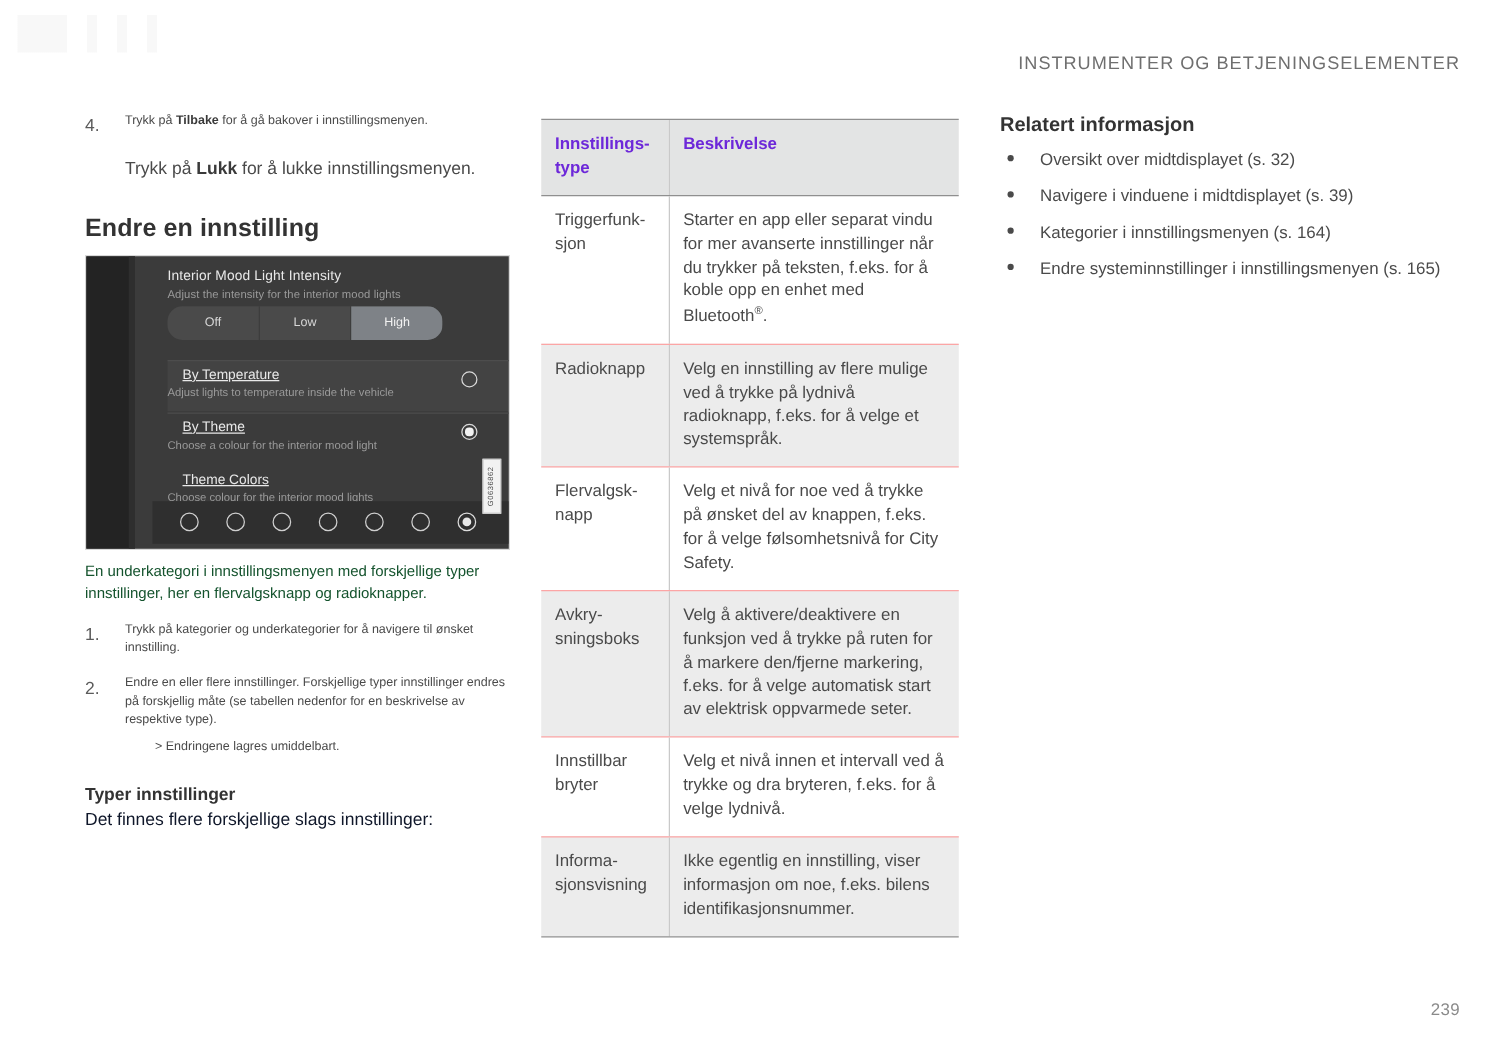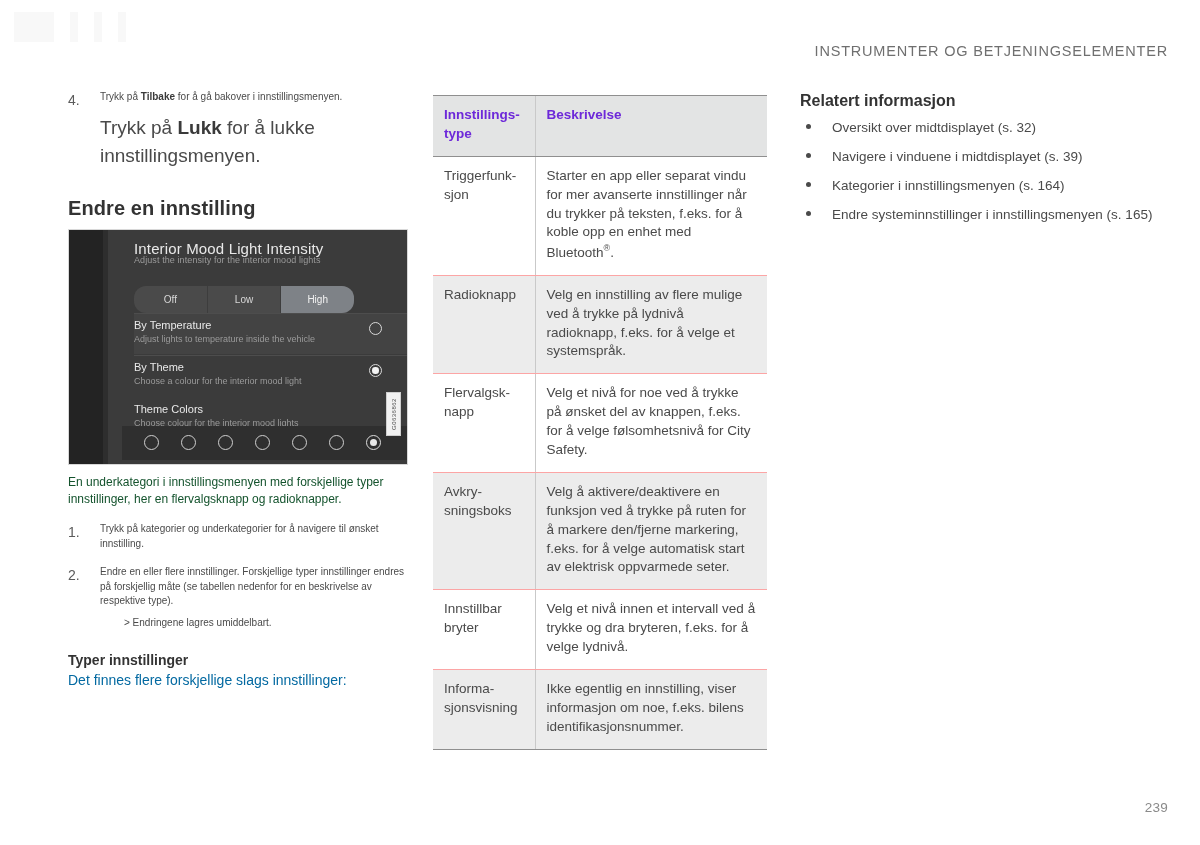--- a/index.html
+++ b/index.html
@@ -29,32 +29,32 @@
   
   .col-left{position:absolute; left:68px; top:90px; width:342px;}
   .col-mid{position:absolute; left:433px; top:95px; width:334px;}
   .col-right{position:absolute; left:800px; top:92px; width:360px;}
 
   
   .step{display:flex; margin-bottom:4px;}
   .step-num{width:32px; flex:0 0 32px; font-size:14px; color:#5b5b5b; line-height:1.46;}
   .step-body{flex:1; font-size:10px; line-height:1.46; color:#4a4a4a;}
   .step-body b{font-weight:700; color:#3a3a3a;}
-  .para-indent{margin-left:32px; font-size:19px; line-height:1.46; color:#4a4a4a; margin-top:4px;}
+  .para-indent{margin-left:32px; font-size:14px; line-height:1.46; color:#4a4a4a; margin-top:14px;}
   .para-indent b{font-weight:700;color:#3a3a3a;}
 
   h2.sub{
     font-size:20px; font-weight:700; color:#333;
     margin:27px 0 9px 0; letter-spacing:.005em;
   }
   h3.subsmall{
     font-size:14px; font-weight:700; color:#333;
     margin:21px 0 2px 0;
   }
-  .plain{font-size:14px; line-height:1.46; color:#0369a1;}
+  .plain{font-size:14px; line-height:1.46; color:#0f172a;}
 
   
   .shot{
     position:relative;
     width:340px; height:236px;
     background:#3b3b3b;
     margin-top:2px;
     overflow:hidden;
     box-sizing:border-box;
     border:1px solid #d8d8d8;
@@ -64,41 +64,41 @@
     background:#232323;
   }
   .shot .gutter:after{
     content:""; position:absolute; right:0; top:0; bottom:0; width:5px;
     background:#2e2e2e;
   }
   .shot .body{position:absolute; left:39px; right:0; top:0; bottom:0;}
 
   .shot-title{
     position:absolute; left:26px; top:10px;
-    font-size:15px; color:#e9e9e9; letter-spacing:.01em;
+    font-size:11px; color:#e9e9e9; letter-spacing:.01em;
   }
   .shot-sub{
     position:absolute; left:26px; top:25px;
     font-size:9px; color:#9a9a9a; letter-spacing:.01em;
   }
   .seg{
-    position:absolute; left:26px; top:56px; width:220px; height:27px;
+    position:absolute; left:26px; top:40px; width:220px; height:27px;
     display:flex; background:#4a4a4a; border-radius:12px; overflow:hidden;
   }
   .seg .opt{
     flex:1; display:flex; align-items:center; justify-content:center;
     font-size:10px; color:#d7d7d7; border-right:1px solid #3d3d3d;
   }
   .seg .opt:last-child{border-right:none;text-align:center;}
   .seg .opt.sel{background:#7e8287; color:#f2f2f2;}
 
   .row{
     position:absolute; left:26px; width:290px; height:40px;
   }
-  .row .t{position:absolute; left:0; top:5px; font-size:11px; color:#e9e9e9;}
+  .row .t{position:absolute; left:12px; top:5px; font-size:11px; color:#e9e9e9;text-decoration:underline;}
   .row .d{position:absolute; left:0; top:20px; font-size:9px; color:#9a9a9a;}
   .row .radio{
     position:absolute; right:42px; top:8px; width:13px; height:13px;
     border-radius:50%; border:1.6px solid #d9d9d9; box-sizing:border-box;
   }
   .row .radio.on:after{
     content:""; position:absolute; left:2.4px; top:2.4px;
     width:6.5px;height:6.5px;border-radius:50%;background:#f2f2f2;
   }
   .rowA{top:84px; background:rgba(255,255,255,.045);}

